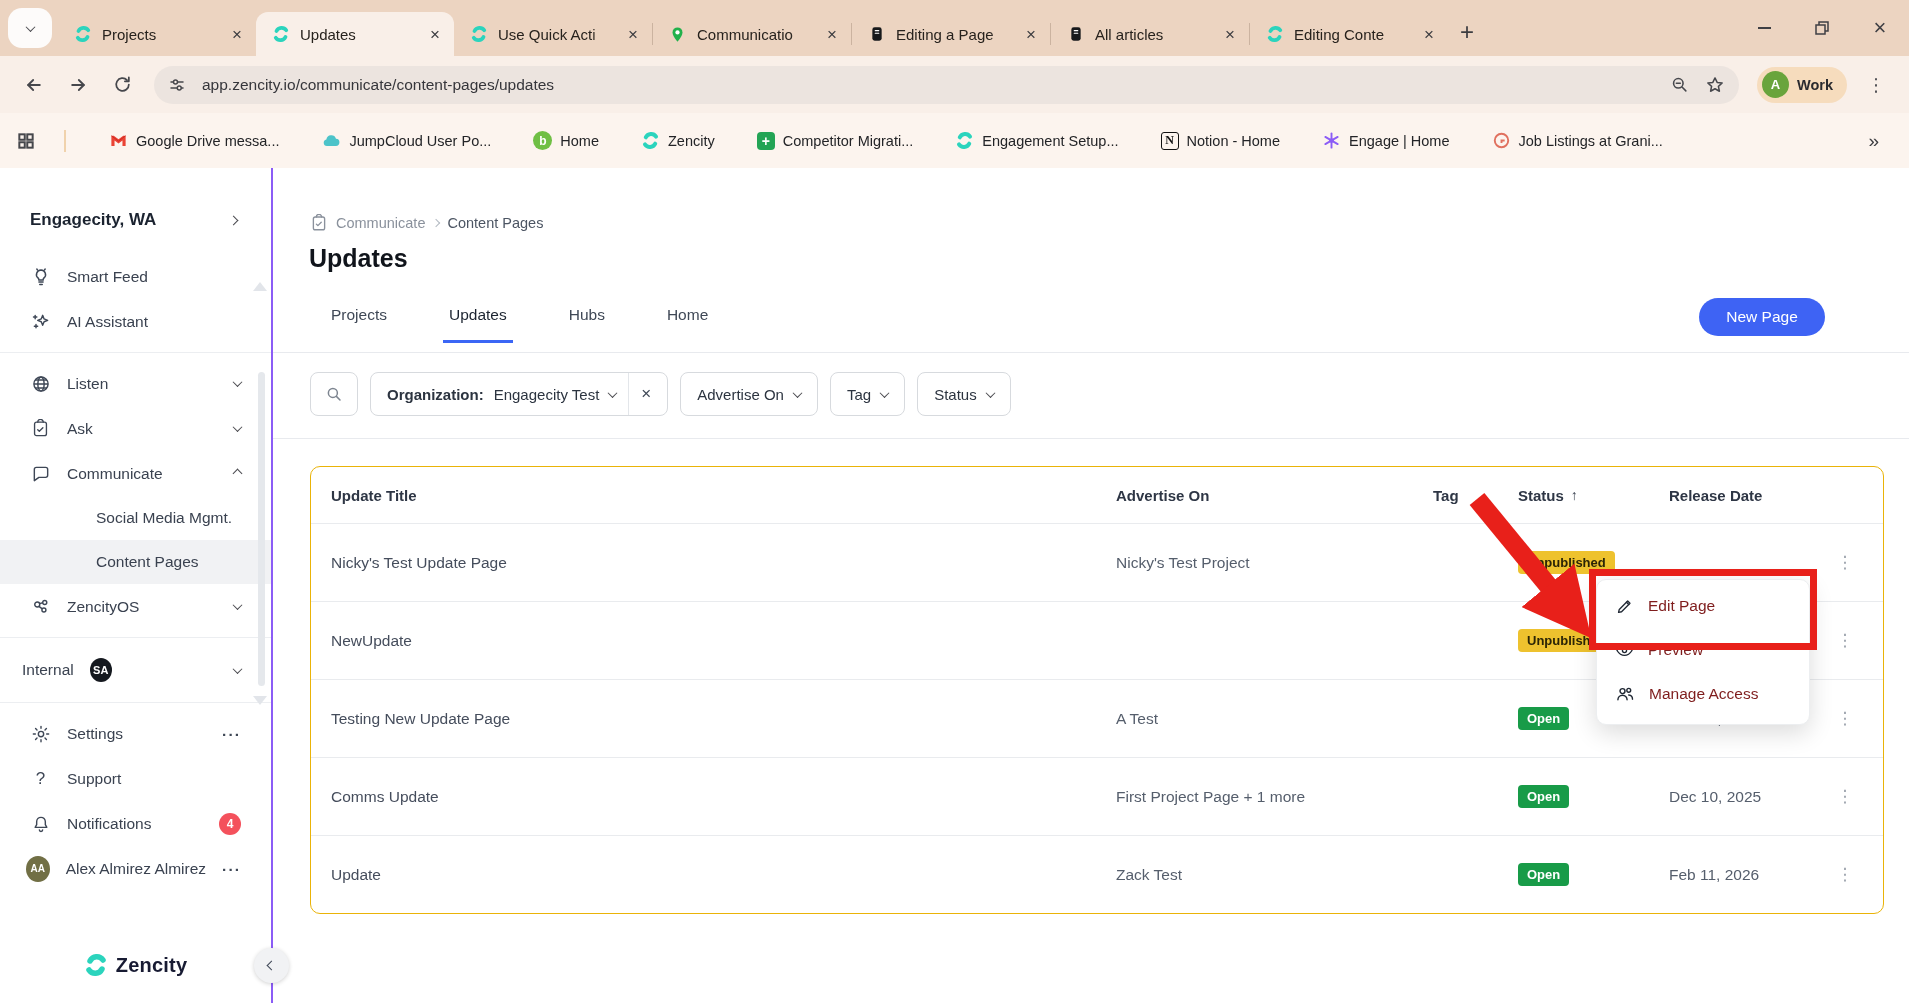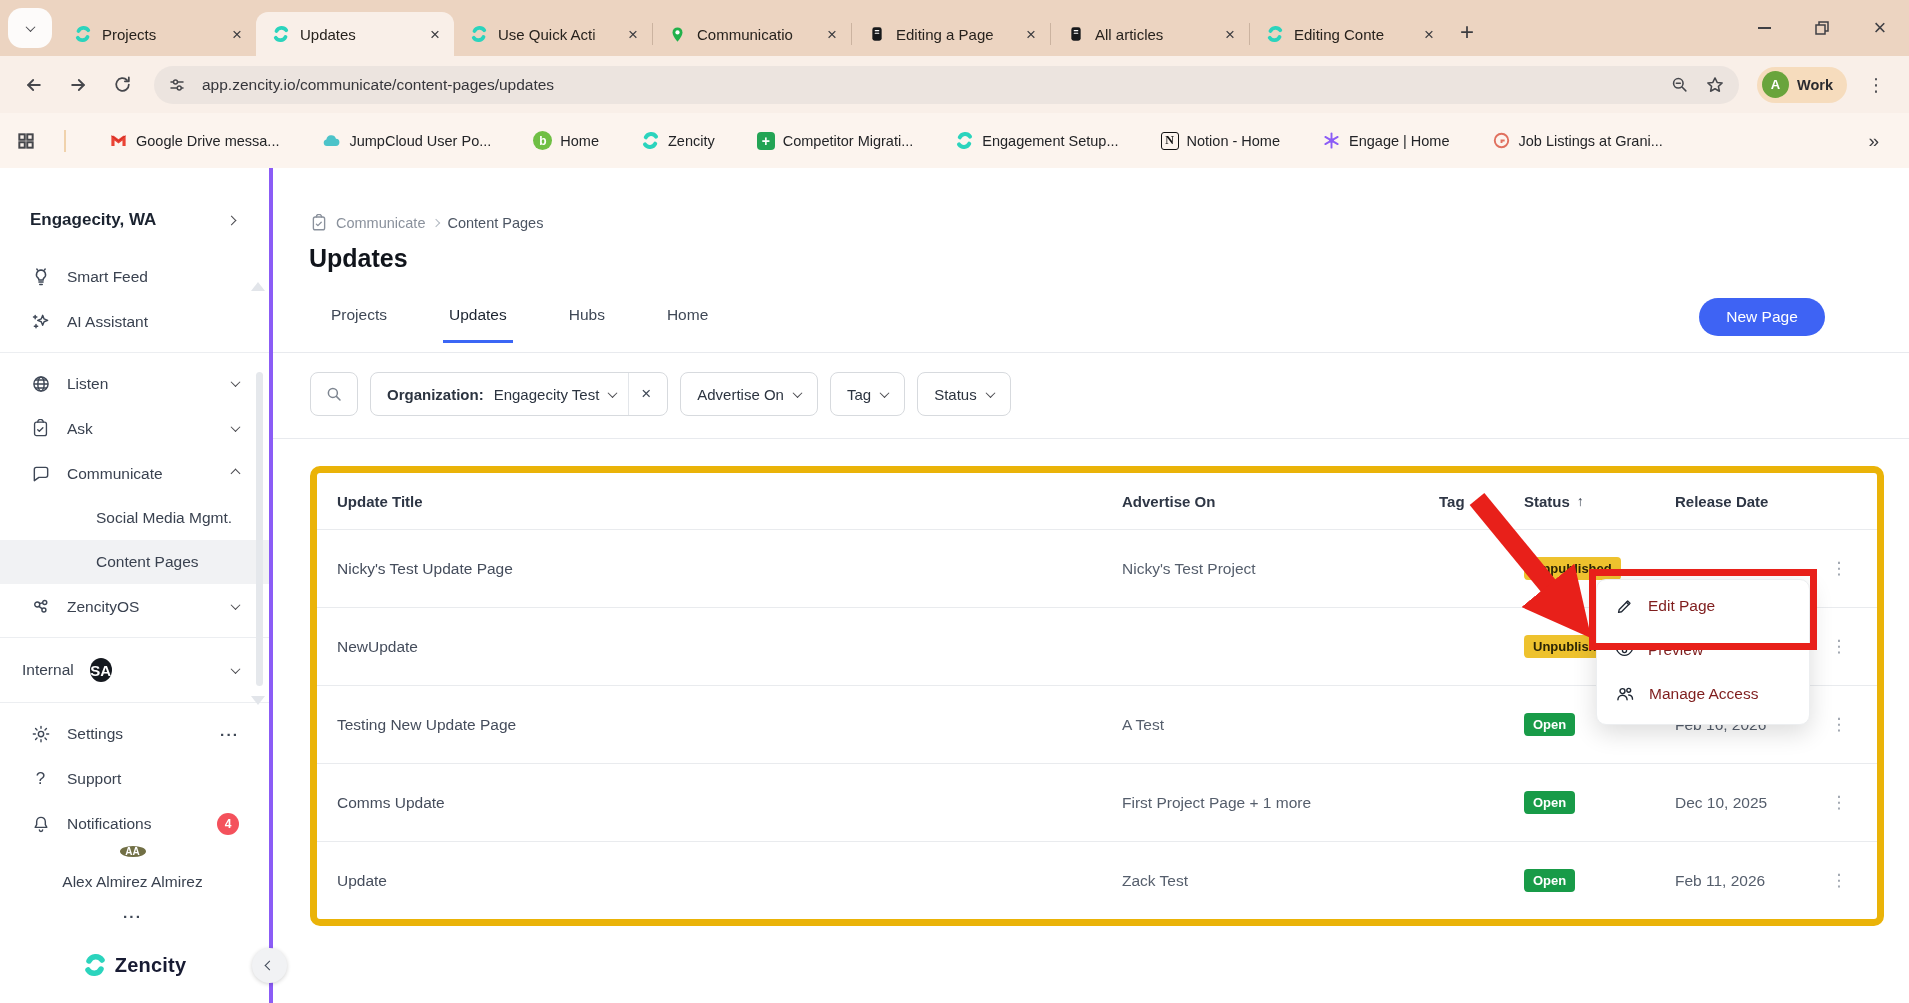--- a/index.html
+++ b/index.html
@@ -38,30 +38,30 @@
 
   .bookmarksbar { height:55px; background:#fcf4ee; display:flex; align-items:center; padding:0 16px; gap:16px; }
   .bm-grid { margin-right:12px; }
   .bm-sep { width:2px; height:22px; background:#f0d2ac; margin-right:14px; }
   .bm { display:flex; align-items:center; gap:8px; font-size:14.5px; color:#232427; padding:6px 13px; white-space:nowrap; }
   .bm-overflow { margin-left:auto; font-size:19px; color:#3c3c40; padding-right:14px; }
 
   
   .app { position:absolute; top:168px; left:0; right:0; bottom:0; display:flex; background:#fff; }
 
-  .sidebar { width:273px; border-right:4px solid #8b5cf6; position:relative; background:#fff; flex:none; }
+  .sidebar { width:273px; border-right:2px solid #8b5cf6; position:relative; background:#fff; flex:none; }
   .orgrow { display:flex; align-items:center; justify-content:space-between; padding:42px 34px 0 30px; }
   .orgname { font-size:17px; font-weight:bold; color:#1b2330; }
   .sitem { height:45px; display:flex; align-items:center; gap:16px; padding:0 30px; font-size:15.5px; color:#3a4250; }
   .sitem .lbl { flex:1; white-space:nowrap; }
   .ssub { height:44px; display:flex; align-items:center; padding-left:96px; font-size:15.5px; color:#3a4250; }
   .ssub.active { background:#f1f2f4; }
   .sdiv { height:1px; background:#eceef1; margin:8px 0; }
   .sic { width:21px; height:21px; flex:none; display:flex; align-items:center; justify-content:center; }
-  .sbadge-sa { width:22px; height:24px; border-radius:50%; background:#15191f; color:#fff; font-size:15px; font-weight:bold; display:flex; align-items:center; justify-content:center;text-align:center; }
+  .sbadge-sa { width:22px; height:24px; border-radius:50%; background:#15191f; color:#fff; font-size:11px; font-weight:bold; display:flex; align-items:center; justify-content:center;text-align:center; }
   .nbadge { width:22px; height:22px; border-radius:50%; background:#f4515c; color:#fff; font-size:12px; font-weight:bold; display:flex; align-items:center; justify-content:center; }
   .av-aa { width:26px; height:26px; border-radius:50%; background:#716f45; color:#fff; font-size:10px; font-weight:bold; display:flex; align-items:center; justify-content:center; }
   .dots { color:#3f4856; font-weight:bold; letter-spacing:2px; transform:translateY(-3px); }
   .zlogo { position:absolute; bottom:26px; left:0; right:0; display:flex; align-items:center; justify-content:center; gap:8px; }
   .zlogo-text { font-size:20px; font-weight:bold; color:#181b33; letter-spacing:.2px; }
   .collapsebtn { position:absolute; right:-18px; bottom:20px; width:35px; height:35px; border-radius:50%;
     background:#f1f2f4; box-shadow:0 1px 4px rgba(0,0,0,.18); display:flex; align-items:center; justify-content:center; z-index:20; }
   .sb-thumb { position:absolute; right:6px; top:204px; width:7px; height:314px; background:#e5e8ec; border-radius:4px; }
   .sb-up, .sb-down { position:absolute; right:4px; width:0; height:0; border-left:7px solid transparent; border-right:7px solid transparent; }
   .sb-up { top:114px; border-bottom:9px solid #e2e5ea; }
@@ -80,21 +80,21 @@
   .newpagebtn { position:absolute; top:130px; right:84px; width:126px; height:38px; background:#3e63f4; color:#fff;
     border:none; border-radius:19px; font-size:15.5px; font-family:"Liberation Sans", sans-serif; }
   .filters { position:absolute; top:204px; left:37px; display:flex; gap:12px; align-items:center; }
   .fbox { height:44px; border:1px solid #d7dade; border-radius:8px; display:flex; align-items:center; gap:10px; padding:0 16px; font-size:15px; color:#2c3440; background:#fff; }
   .fbox.search { width:48px; justify-content:center; padding:0; }
   .fbold { font-weight:bold; }
   .fvdiv { width:1px; height:42px; background:#e3e6ea; margin:0 2px; }
   .fclear { font-size:17px; color:#3f4856; }
   .hdiv2 { position:absolute; top:270px; left:0; right:0; height:1px; background:#e8eaee; }
 
-  .tablecard { position:absolute; top:298px; left:37px; right:25px; border:7px solid #eab308; border-radius:10px; background:#fff; overflow:hidden; }
+  .tablecard { position:absolute; top:298px; left:37px; right:25px; border:1px solid #eab308; border-radius:10px; background:#fff; overflow:hidden; }
   .thead, .trow { display:grid; grid-template-columns:785px 317px 85px 151px 1fr 36px; align-items:center; padding:0 20px; }
   .thead { height:56px; font-size:15px; font-weight:bold; color:#2e3645; }
   .trow { height:78px; border-top:1px solid #e9ebee; font-size:15.5px; color:#555e6c; }
   .trow .cell-title { color:#454d5c; }
   .sortwrap { display:flex; align-items:center; gap:7px; }
   .sortarrow { font-weight:normal; color:#3a4250; font-size:14px; }
   .badge { display:inline-block; padding:4px 9px; border-radius:4px; font-size:13px; font-weight:bold; white-space:nowrap; }
   .badge.unpublished { background:#eec22e; color:#2b2506; }
   .badge.open { background:#189b48; color:#fff; }
   .rowkebab { font-size:17px; color:#9aa1ab; text-align:center; }
@@ -447,21 +447,21 @@
         <span class="sic">
           <svg width="20" height="20" viewBox="0 0 24 24" fill="none" stroke="#3e4756" stroke-width="1.7" stroke-linecap="round" stroke-linejoin="round">
               <path d="M12 4a5.2 5.2 0 0 0-5.2 5.2v3.6L5 16h14l-1.8-3.2V9.2A5.2 5.2 0 0 0 12 4z"></path>
               <path d="M10 19a2 2 0 0 0 4 0"></path>
             </svg>
         </span>
         <span class="lbl">Notifications</span>
         <span class="nbadge">4</span>
       </div>
 
-      <div class="sitem" style="padding-left:26px;flex-direction:column;">
+      <div class="sitem" style="padding-left:26px;">
         <span class="av-aa">AA</span>
         <span class="lbl" style="white-space:nowrap;">Alex Almirez Almirez</span>
         <span class="dots">...</span>
       </div>
 
       <div class="zlogo">
         <svg width="24" height="24" viewBox="0 0 24 24" fill="none" stroke="#2bd4bd" stroke-width="5.5" stroke-linecap="round">
             <path d="M6 8a7.5 7.5 0 0 1 13-1"></path>
             <path d="M18 16a7.5 7.5 0 0 1-13 1"></path>
           </svg>

